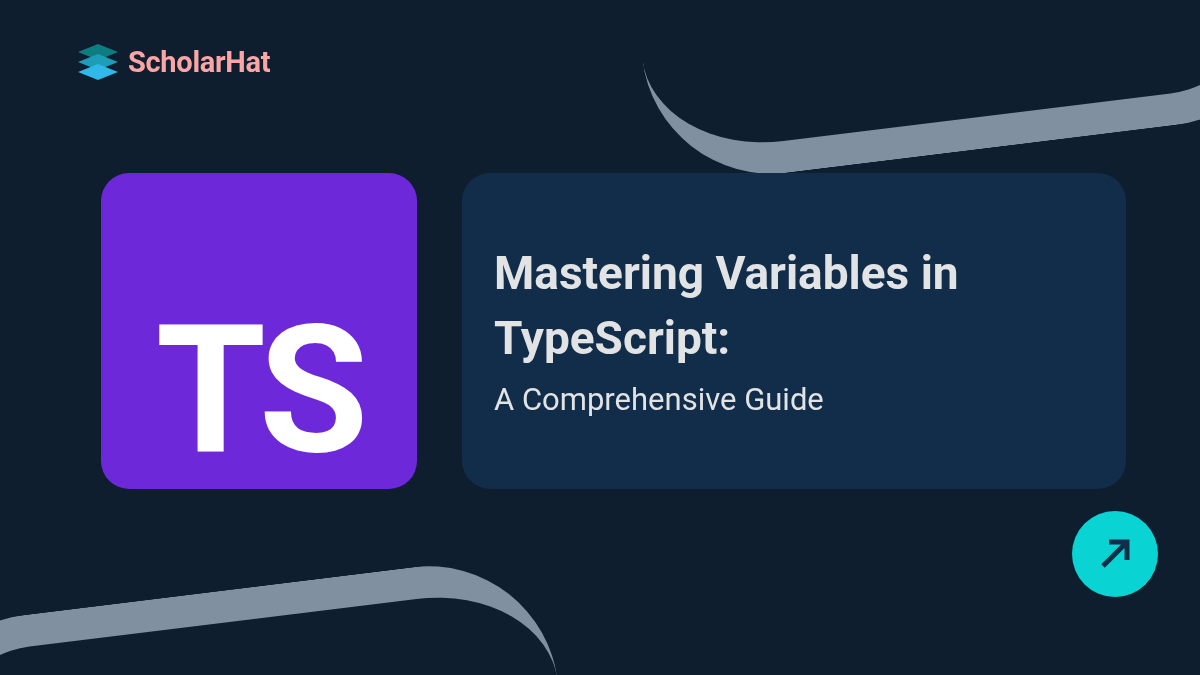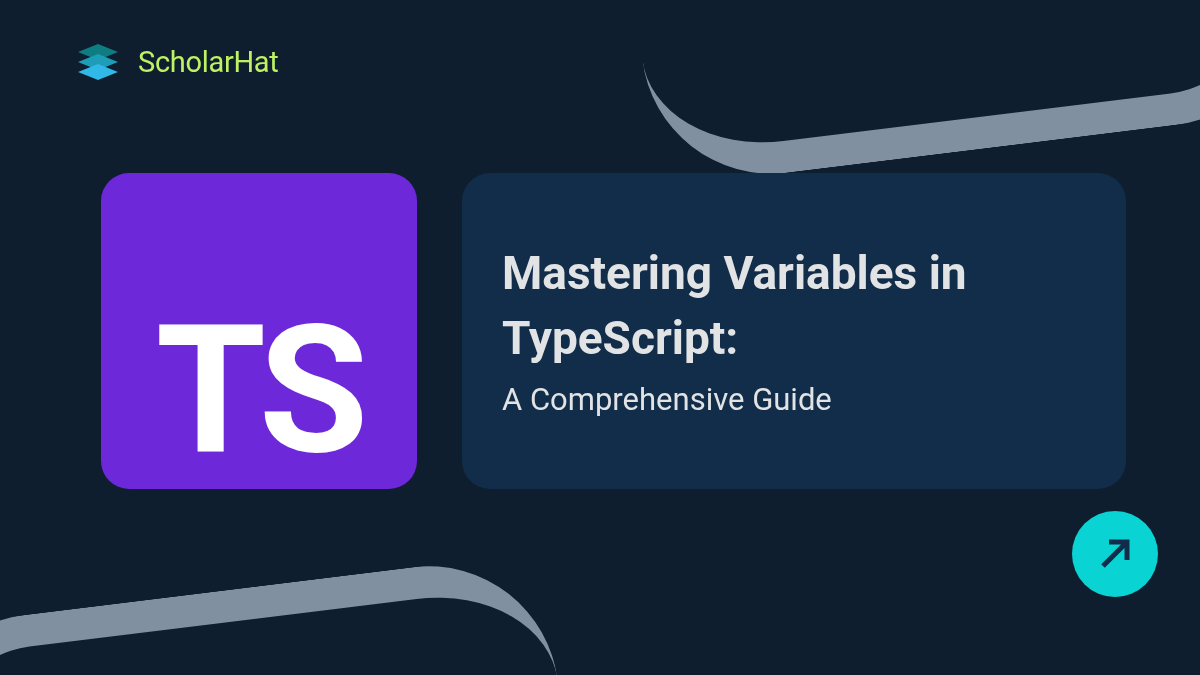--- a/index.html
+++ b/index.html
@@ -53,25 +53,24 @@
       gap: 10px;
     }
     
     .logo-icon {
       width: 40px;
       height: 36px;
       position: relative;
     }
     
     .brand-name {
-      color: #bef264;
+      color: #fca5a5;
       font-size: 29px;
-      font-weight: 400;
+      font-weight: 700;
       letter-spacing: -0.3px;
-      margin-left: 10px;
     }
     
     
     .ts-badge {
       position: absolute;
       top: 173px;
       left: 101px;
       width: 316px;
       height: 316px;
       background: #6d28d9;
@@ -92,21 +91,21 @@
     
     
     .content-card {
       position: absolute;
       top: 173px;
       left: 462px;
       width: 664px;
       height: 316px;
       background: #122d4a;
       border-radius: 28px;
-      padding: 48px 40px;
+      padding: 48px 32px;
       display: flex;
       flex-direction: column;
       justify-content: center;
     }
     
     .title-main {
       color: #e1e3e5;
       font-size: 46px;
       font-weight: 700;
       line-height: 1.4;

